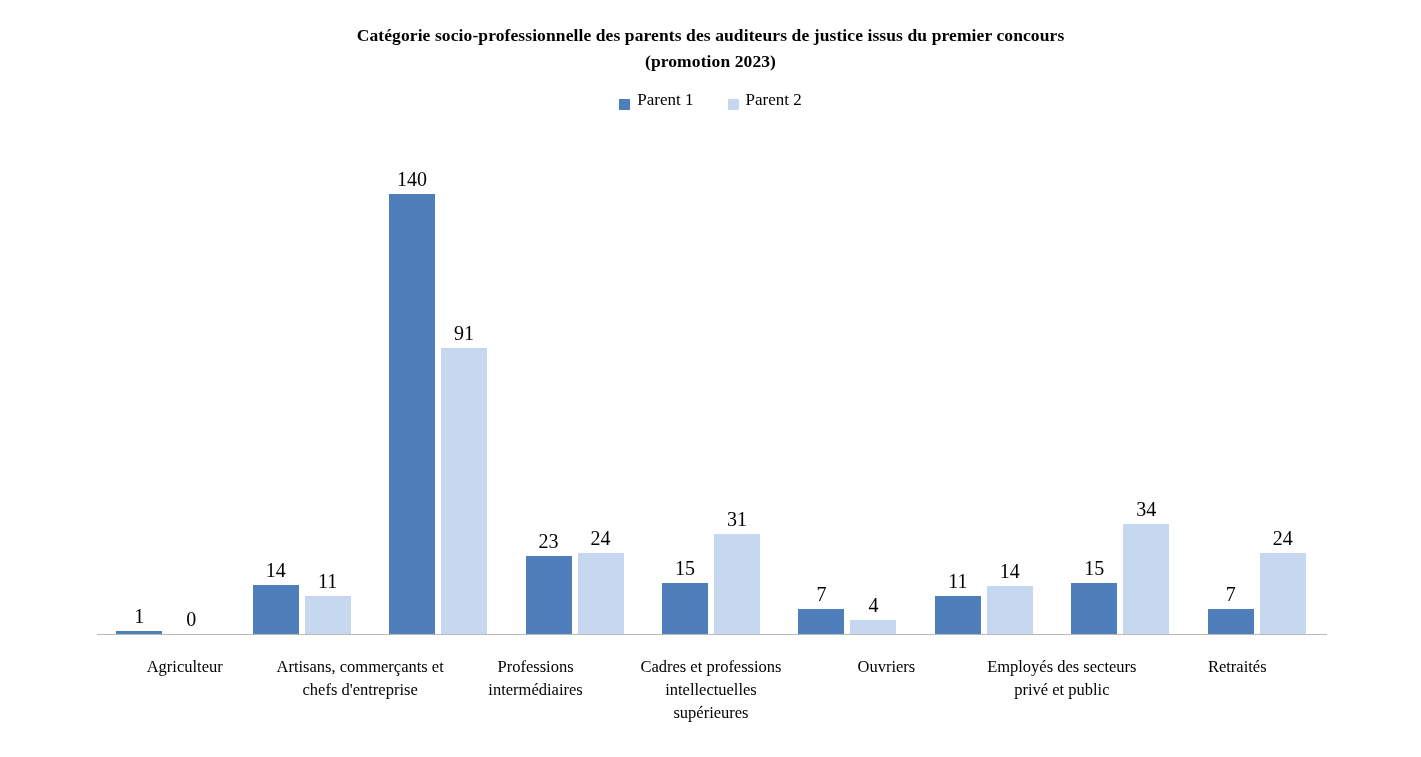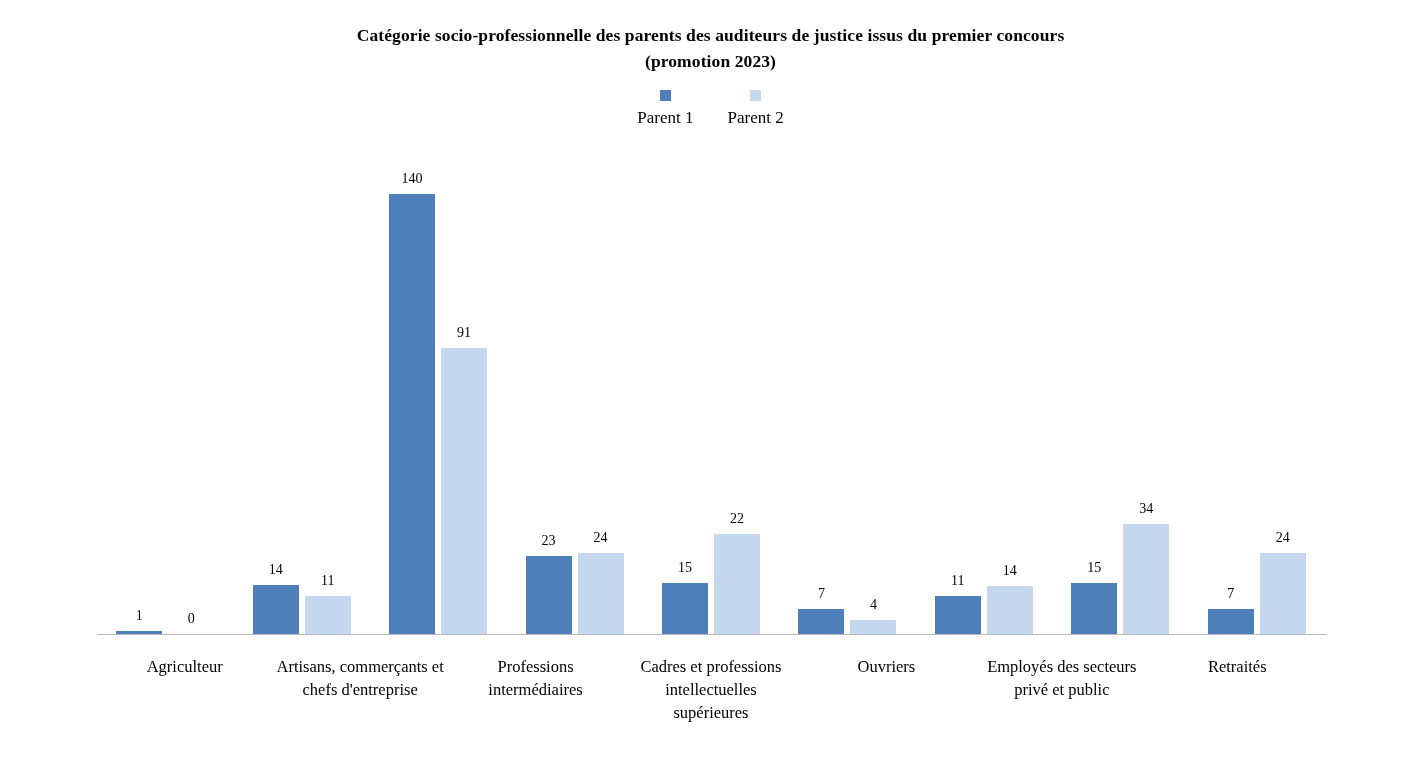--- a/index.html
+++ b/index.html
@@ -36,23 +36,22 @@
     left: 0;
     width: 1421px;
     display: flex;
     justify-content: center;
     align-items: center;
     gap: 34px;
     font-size: 17px;
   }
   .legend-item {
     display: flex;
-    align-items: center;
+    align-items: flex-end;
     gap: 7px;
-    flex-direction: column;
   }
   .legend-swatch {
     width: 11px;
     height: 11px;
     display: inline-block;
   }
   .axis-line {
     position: absolute;
     left: 97px;
     top: 634px;
@@ -81,21 +80,21 @@
   .bar-wrap {
     width: 46px;
     height: 100%;
     display: flex;
     flex-direction: column;
     justify-content: flex-end;
     align-items: center;
     position: relative;
   }
   .bar-label {
-    font-size: 14px;
+    font-size: 20px;
     line-height: 18px;
     margin-bottom: 6px;
     text-align: left;
   }
   .bar {
     width: 46px;
     background: #4e7fbb;
   }
   .bar.s2 {
     background: #c5d8ef;
@@ -183,21 +182,21 @@
         <div class="bar s2" style="height:81px"></div>
       </div>
     </div>
 
     <div class="group">
       <div class="bar-wrap">
         <div class="bar-label">15</div>
         <div class="bar" style="height:51px"></div>
       </div>
       <div class="bar-wrap">
-        <div class="bar-label">22</div>
+        <div class="bar-label">31</div>
         <div class="bar s2" style="height:100px"></div>
       </div>
     </div>
 
     <div class="group">
       <div class="bar-wrap">
         <div class="bar-label">7</div>
         <div class="bar" style="height:25px"></div>
       </div>
       <div class="bar-wrap">

